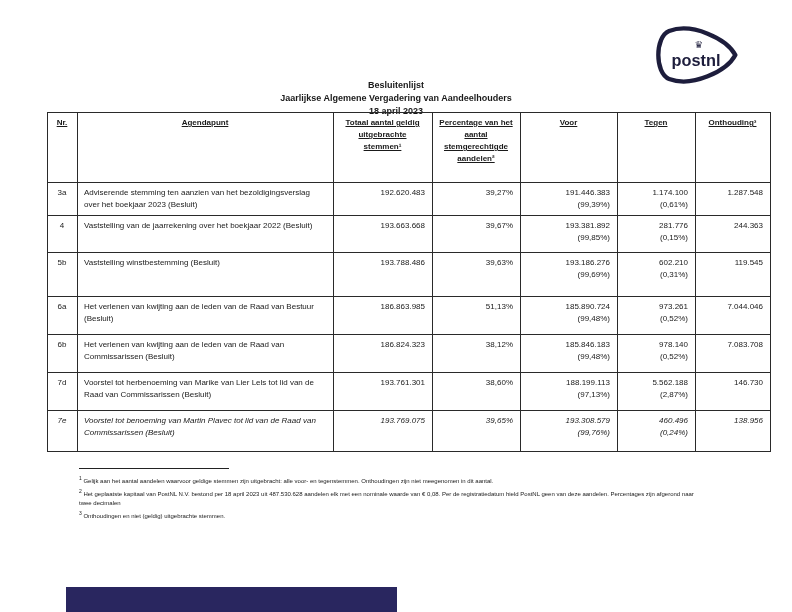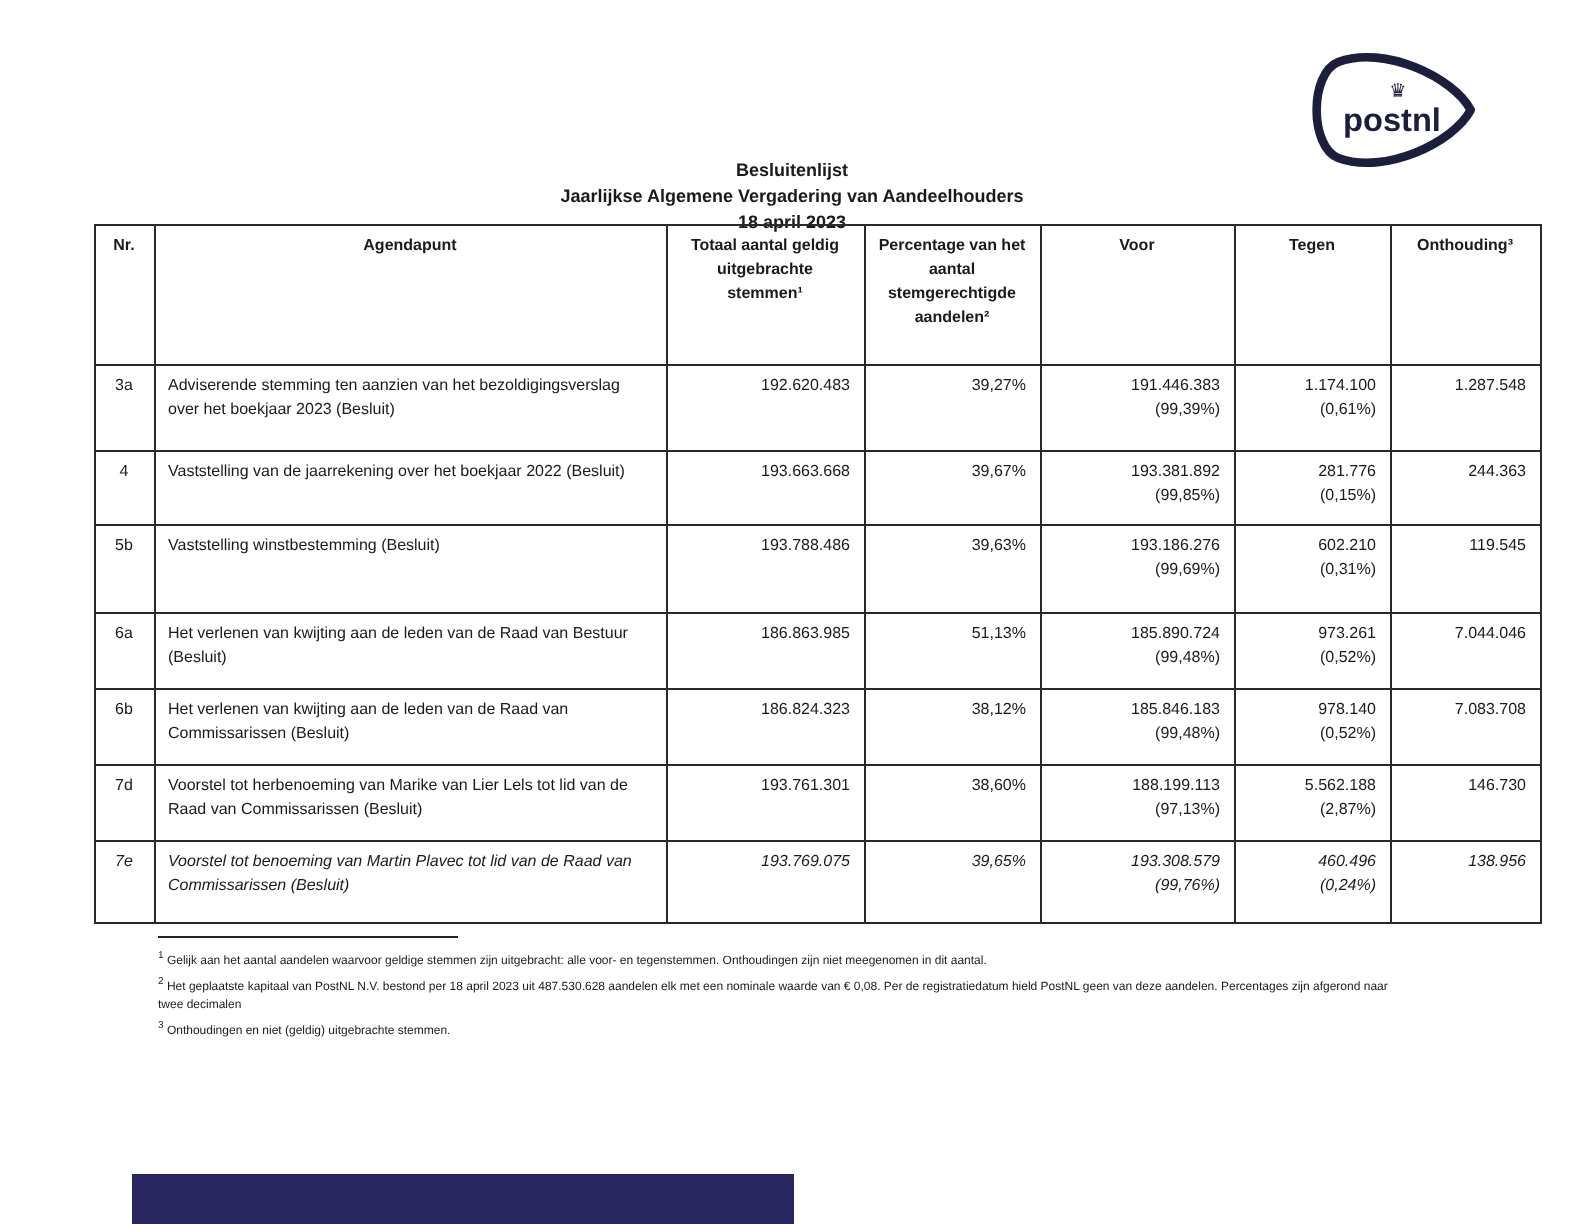--- a/index.html
+++ b/index.html
@@ -16,22 +16,22 @@
   table.results {
     position:absolute; left:47px; top:112px;
     border-collapse:collapse; table-layout:fixed; width:723px;
   }
   table.results th, table.results td {
     border:1px solid #2a2a2a; vertical-align:top;
     font-size:8px; line-height:12px; padding:4px 7px 2px 6px;
     overflow:hidden;
   }
   table.results th { font-weight:bold; }
-  thead tr { height:70px; }
-  tbody tr:nth-child(1){ height:43px; }
+  thead tr { height:70px;text-decoration:underline; }
+  tbody tr:nth-child(1){ height:33px; }
   tbody tr:nth-child(2){ height:37px; }
   tbody tr:nth-child(3){ height:44px; }
   tbody tr:nth-child(4){ height:38px; }
   tbody tr:nth-child(5){ height:38px; }
   tbody tr:nth-child(6){ height:38px; }
   tbody tr:nth-child(7){ height:41px;font-style:italic; }
   .h-center { text-align:center; }
   .h-left { text-align:center; }
   .c-nr { text-align:center; padding-left:2px; padding-right:2px; }
   .c-agenda { text-align:left; }

